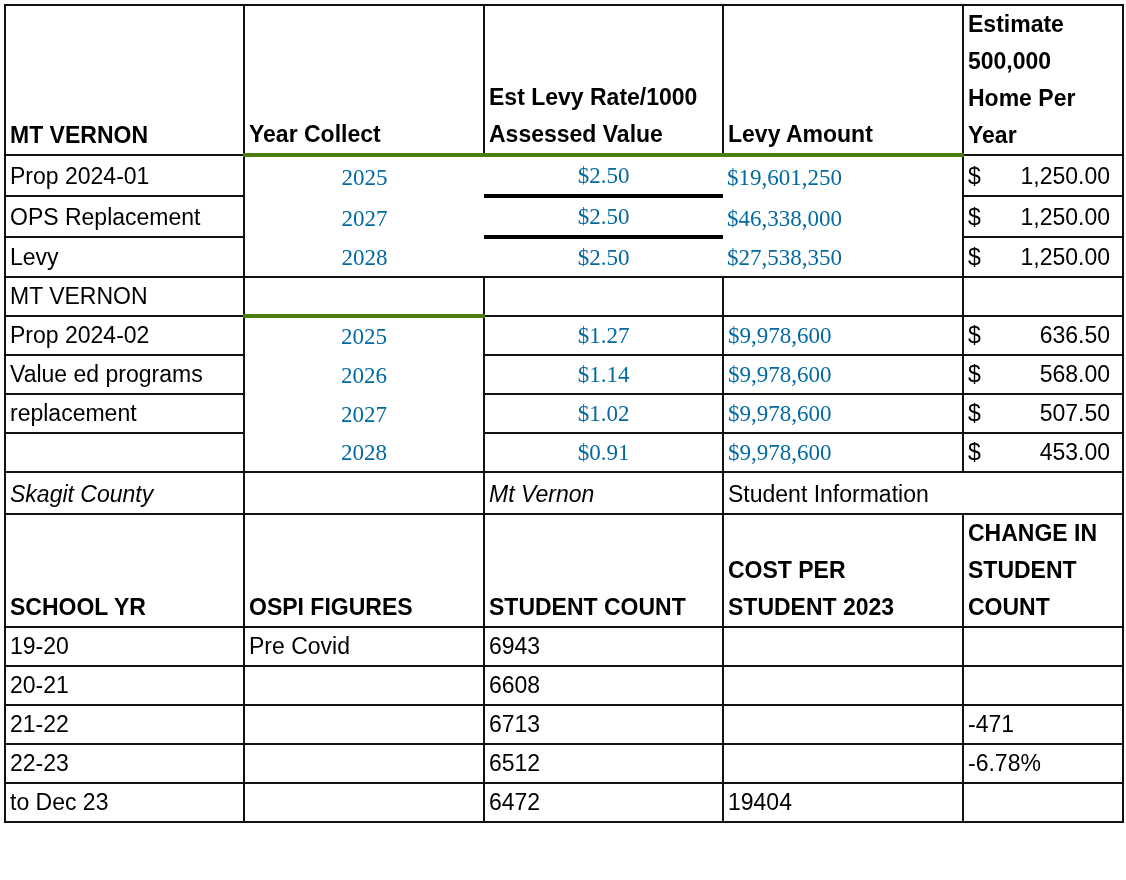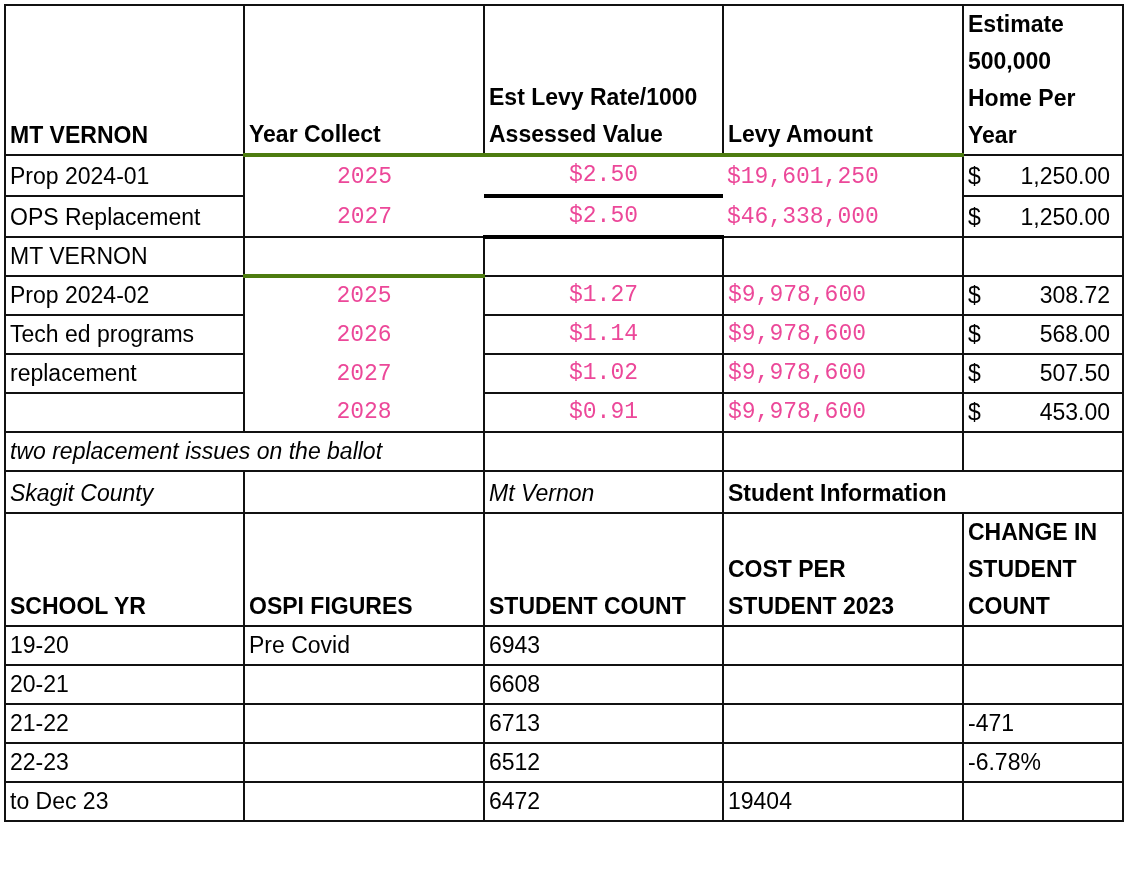--- a/index.html
+++ b/index.html
@@ -23,24 +23,24 @@
 
   .b { border: 2px solid #111; }
   .bb { border-bottom: 2px solid #111; }
   .bl { border-left: 2px solid #111; }
   .br { border-right: 2px solid #111; }
   .bbt { border-bottom: 4px solid #4d7c0f; }
 
   .hdr { font-weight: bold; }
   .bold { font-weight: normal; border-radius: 7px; }
   .ital { font-style: italic; }
-  .serif { font-family: Liberation Mono, monospace; color: #ec4899; font-size: 24px; margin-left: 28px; }
+  .serif { font-family: Liberation Serif, serif; color: #0369a1; font-size: 24px; margin-left: 28px; }
   .center { text-align: center; }
   .right { }
-  .big { font-size: 27px; font-weight: bold; }
+  .big { font-size: 27px; font-weight: normal; }
 
   .hdr-multi { line-height: 37px; white-space: normal; }
   .money { display: flex; justify-content: space-between; padding-right: 8px; }
   .underline-thick { border-bottom: 4px solid #000; }
   tr.r { height: 38px; }
 </style>
 </head>
 <body>
 
 <table class="sheet">
@@ -86,43 +86,55 @@
     <td class="serif center bl">2027</td>
     <td class="serif center underline-thick">$2.50</td>
     <td class="serif right">$46,338,000</td>
     <td class="b">
           <div class="money">
             <span>$</span>
             <span>1,250.00</span>
           </div>
         </td>
   </tr>
+  <tr class="r">
+    <td class="b">Levy</td>
+    <td class="serif center bl bb">2028</td>
+    <td class="serif center bb">$2.50</td>
+    <td class="serif right bb">$27,538,350</td>
+    <td class="b">
+          <div class="money">
+            <span>$</span>
+            <span>1,250.00</span>
+          </div>
+        </td>
+  </tr>
 
   <tr class="r">
     <td class="b bold">MT VERNON</td>
     <td class="b bbt"></td>
     <td class="b"></td>
     <td class="b"></td>
     <td class="b"></td>
   </tr>
 
   <tr class="r">
     <td class="b bold">Prop 2024-02</td>
     <td class="serif center bl br">2025</td>
     <td class="b serif center">$1.27</td>
     <td class="b serif right">$9,978,600</td>
     <td class="b">
           <div class="money">
             <span>$</span>
-            <span>308.72</span>
-          </div>
-        </td>
-  </tr>
-  <tr class="r">
-    <td class="b">Tech ed programs</td>
+            <span>636.50</span>
+          </div>
+        </td>
+  </tr>
+  <tr class="r">
+    <td class="b">Value ed programs</td>
     <td class="serif center bl br">2026</td>
     <td class="b serif center">$1.14</td>
     <td class="b serif right">$9,978,600</td>
     <td class="b">
           <div class="money">
             <span>$</span>
             <span>568.00</span>
           </div>
         </td>
   </tr>
@@ -144,26 +156,20 @@
     <td class="b serif center">$0.91</td>
     <td class="b serif right">$9,978,600</td>
     <td class="b">
           <div class="money">
             <span>$</span>
             <span>453.00</span>
           </div>
         </td>
   </tr>
 
-  <tr class="r">
-    <td colspan="2" class="b bold ital">two replacement issues on the ballot</td>
-    <td class="b"></td>
-    <td class="b"></td>
-    <td class="b"></td>
-  </tr>
 
   <tr style="height:42px;">
     <td class="b bold ital">Skagit County</td>
     <td class="b"></td>
     <td class="b bold ital">Mt Vernon</td>
     <td colspan="2" class="b big">Student Information</td>
   </tr>
 
   <tr style="height:113px;">
     <td class="b hdr">SCHOOL YR</td>

